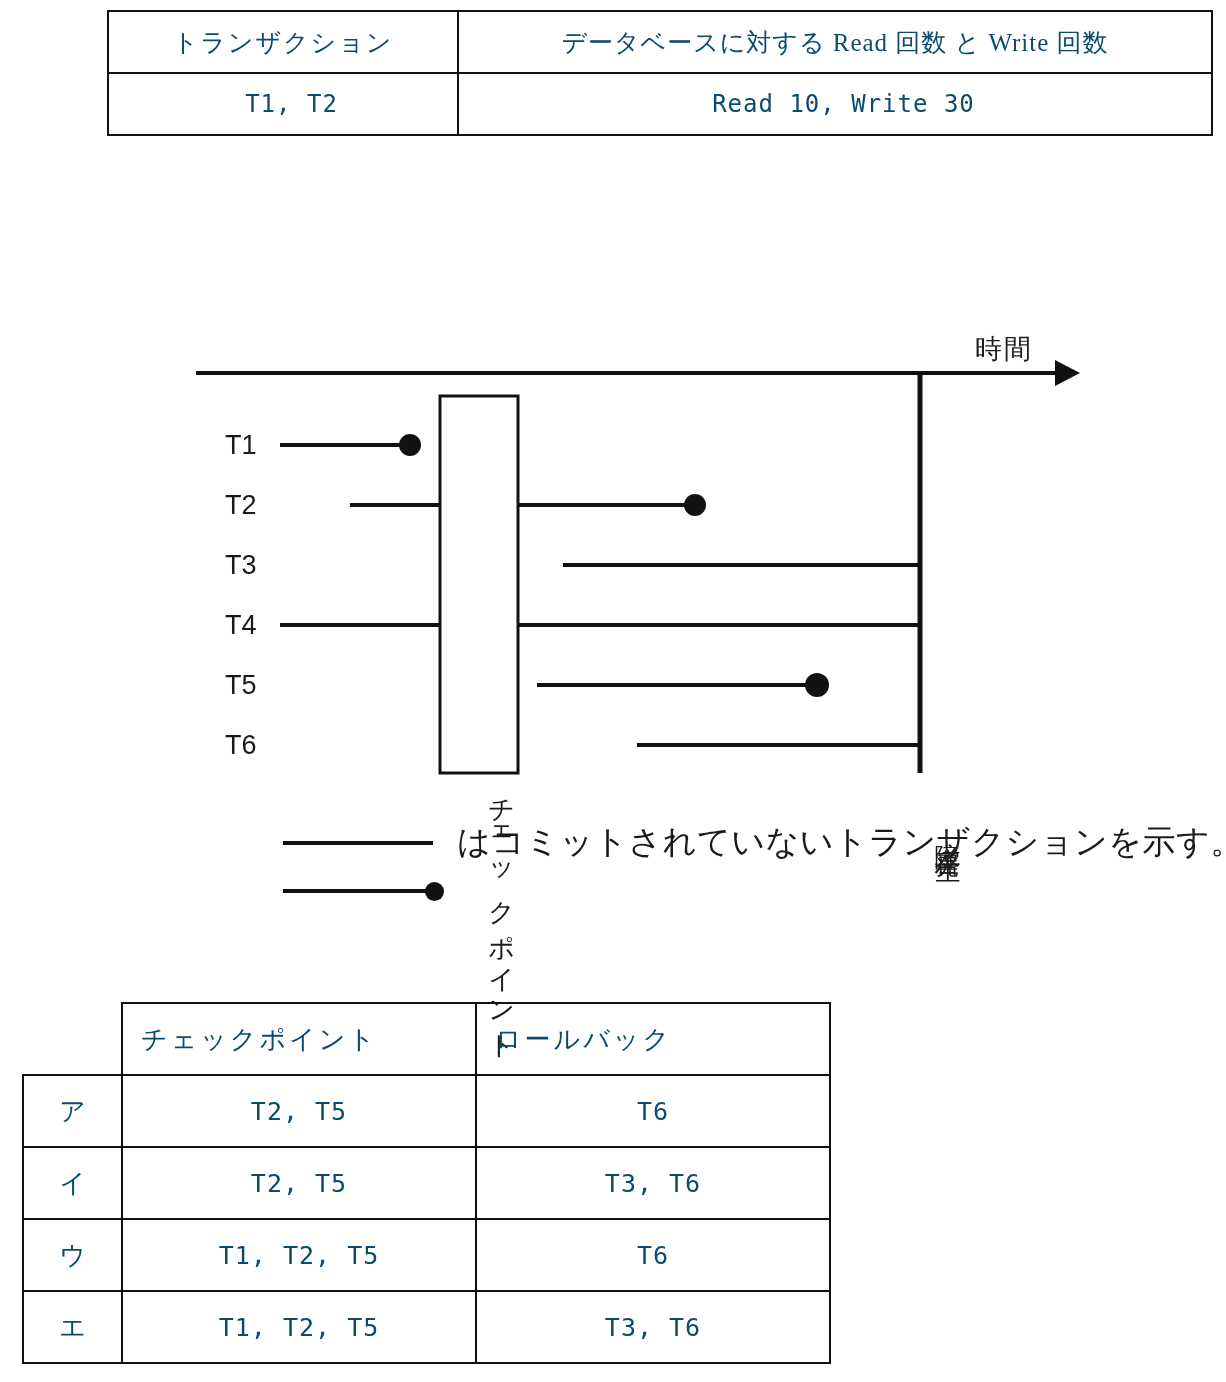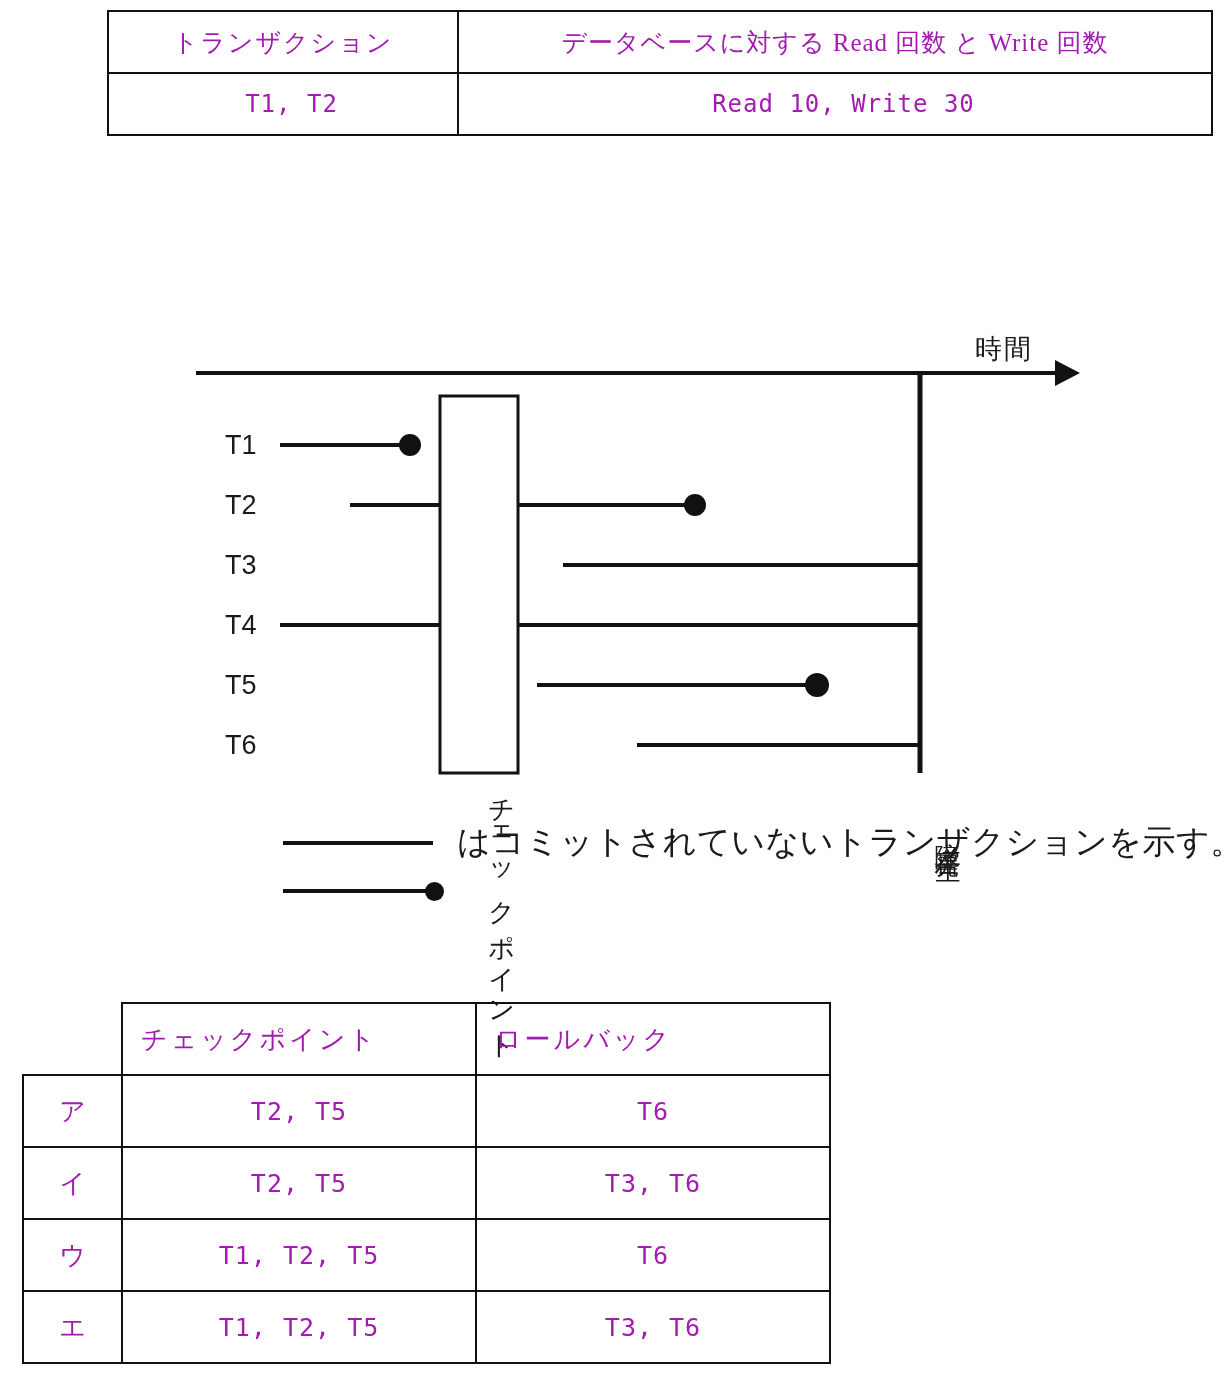--- a/index.html
+++ b/index.html
@@ -21,21 +21,21 @@
   }
 
   
   table {
     border-collapse: collapse;
     table-layout: fixed;
   }
   td, th {
     border: 2px solid #111;
     font-weight: normal;
-    color: #a21caf;
+    color: #0c4a6e;
     margin-top: 12px;
   }
 
   
   #top-table-wrap {
     position: absolute;
     left: 107px;
     top: 10px;
     width: 1106px;
   }

